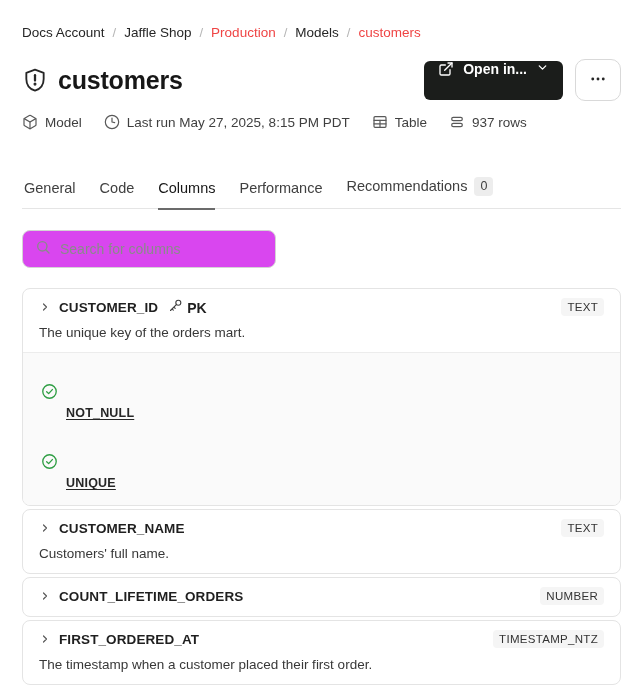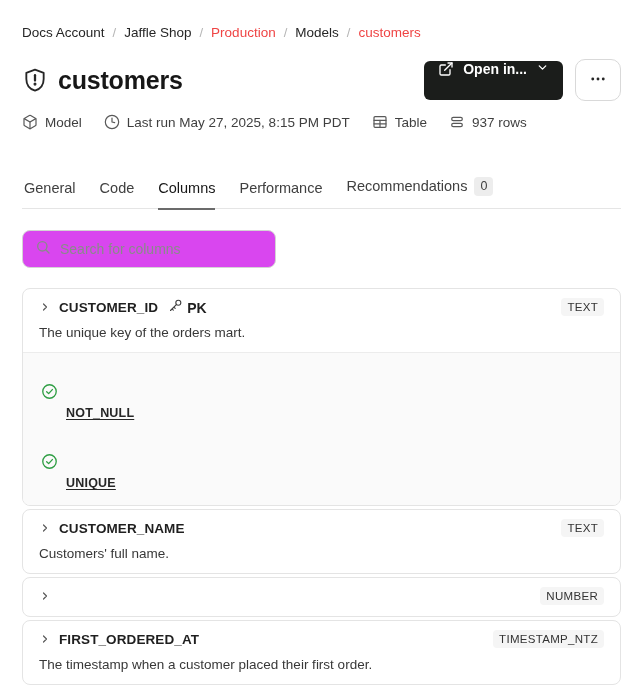--- a/index.html
+++ b/index.html
@@ -271,20 +271,21 @@
     </div>
 
     <div class="card">
       <div class="card-head">
         <div class="col-row">
           <span class="chev">
             <svg width="12" height="12" viewBox="0 0 24 24" fill="none" stroke="currentColor" stroke-width="2.4" stroke-linecap="round" stroke-linejoin="round">
                 <polyline points="9 6 15 12 9 18"></polyline>
               </svg>
           </span>
+          <span class="col-name">COUNT_LIFETIME_ORDERS</span>
           <span class="type-badge">NUMBER</span>
         </div>
       </div>
     </div>
 
     <div class="card">
       <div class="card-head">
         <div class="col-row">
           <span class="chev">
             <svg width="12" height="12" viewBox="0 0 24 24" fill="none" stroke="currentColor" stroke-width="2.4" stroke-linecap="round" stroke-linejoin="round">

